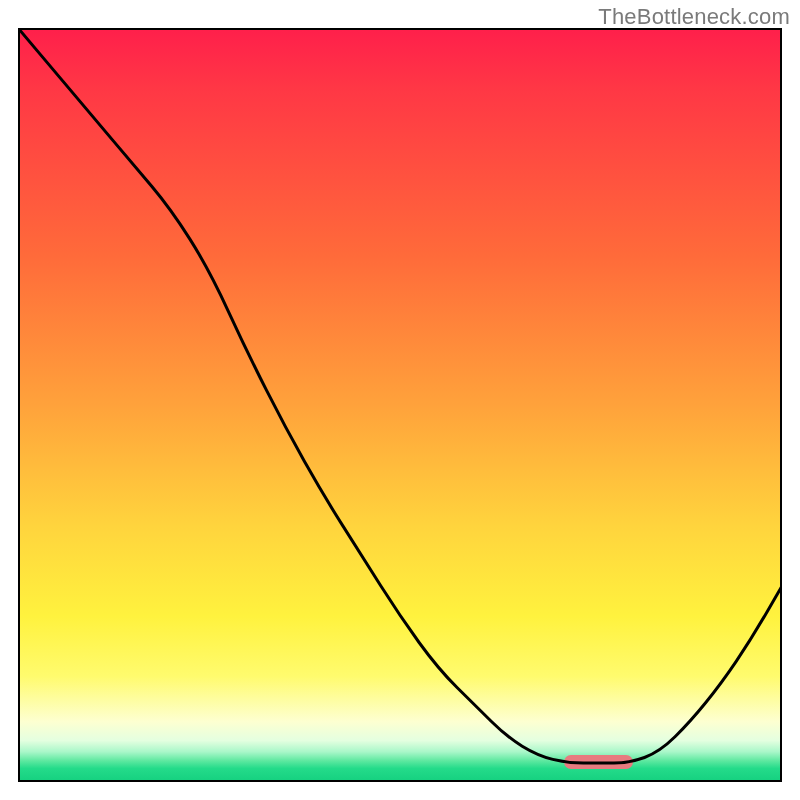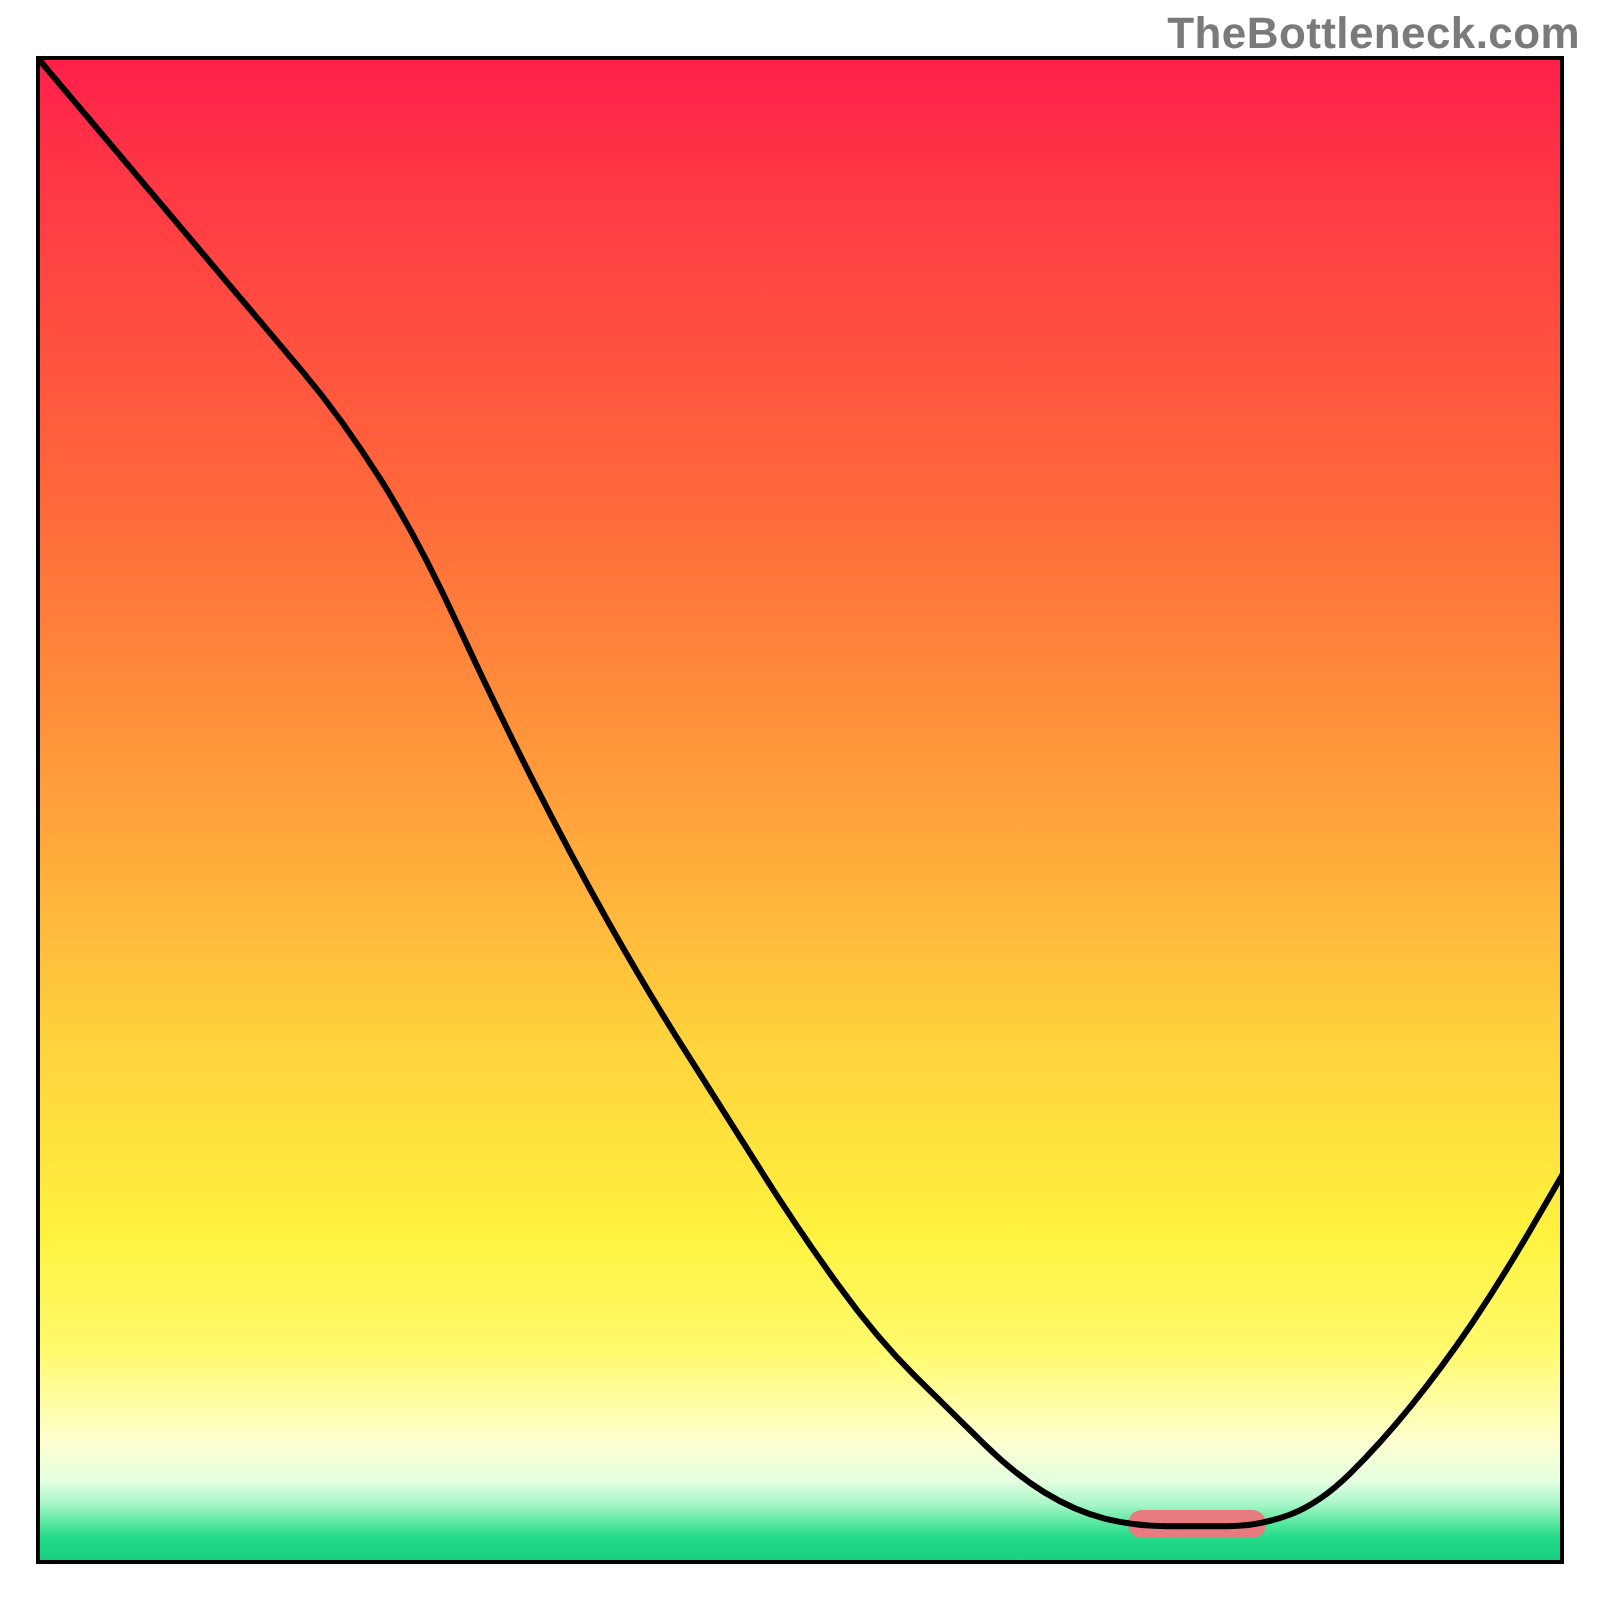--- a/index.html
+++ b/index.html
@@ -13,21 +13,21 @@
   .container {
     position: relative;
     width: 800px;
     height: 800px;
   }
   .watermark {
     position: absolute;
     top: 4px;
     right: 10px;
     font-size: 22px;
-    font-weight: 700;
+    font-weight: 400;
     color: #7a7a7a;
     letter-spacing: 0.2px;
     z-index: 5;
   }
   .plot-area {
     position: absolute;
     
     left: 18px;
     top: 28px;
     width: 764px;

